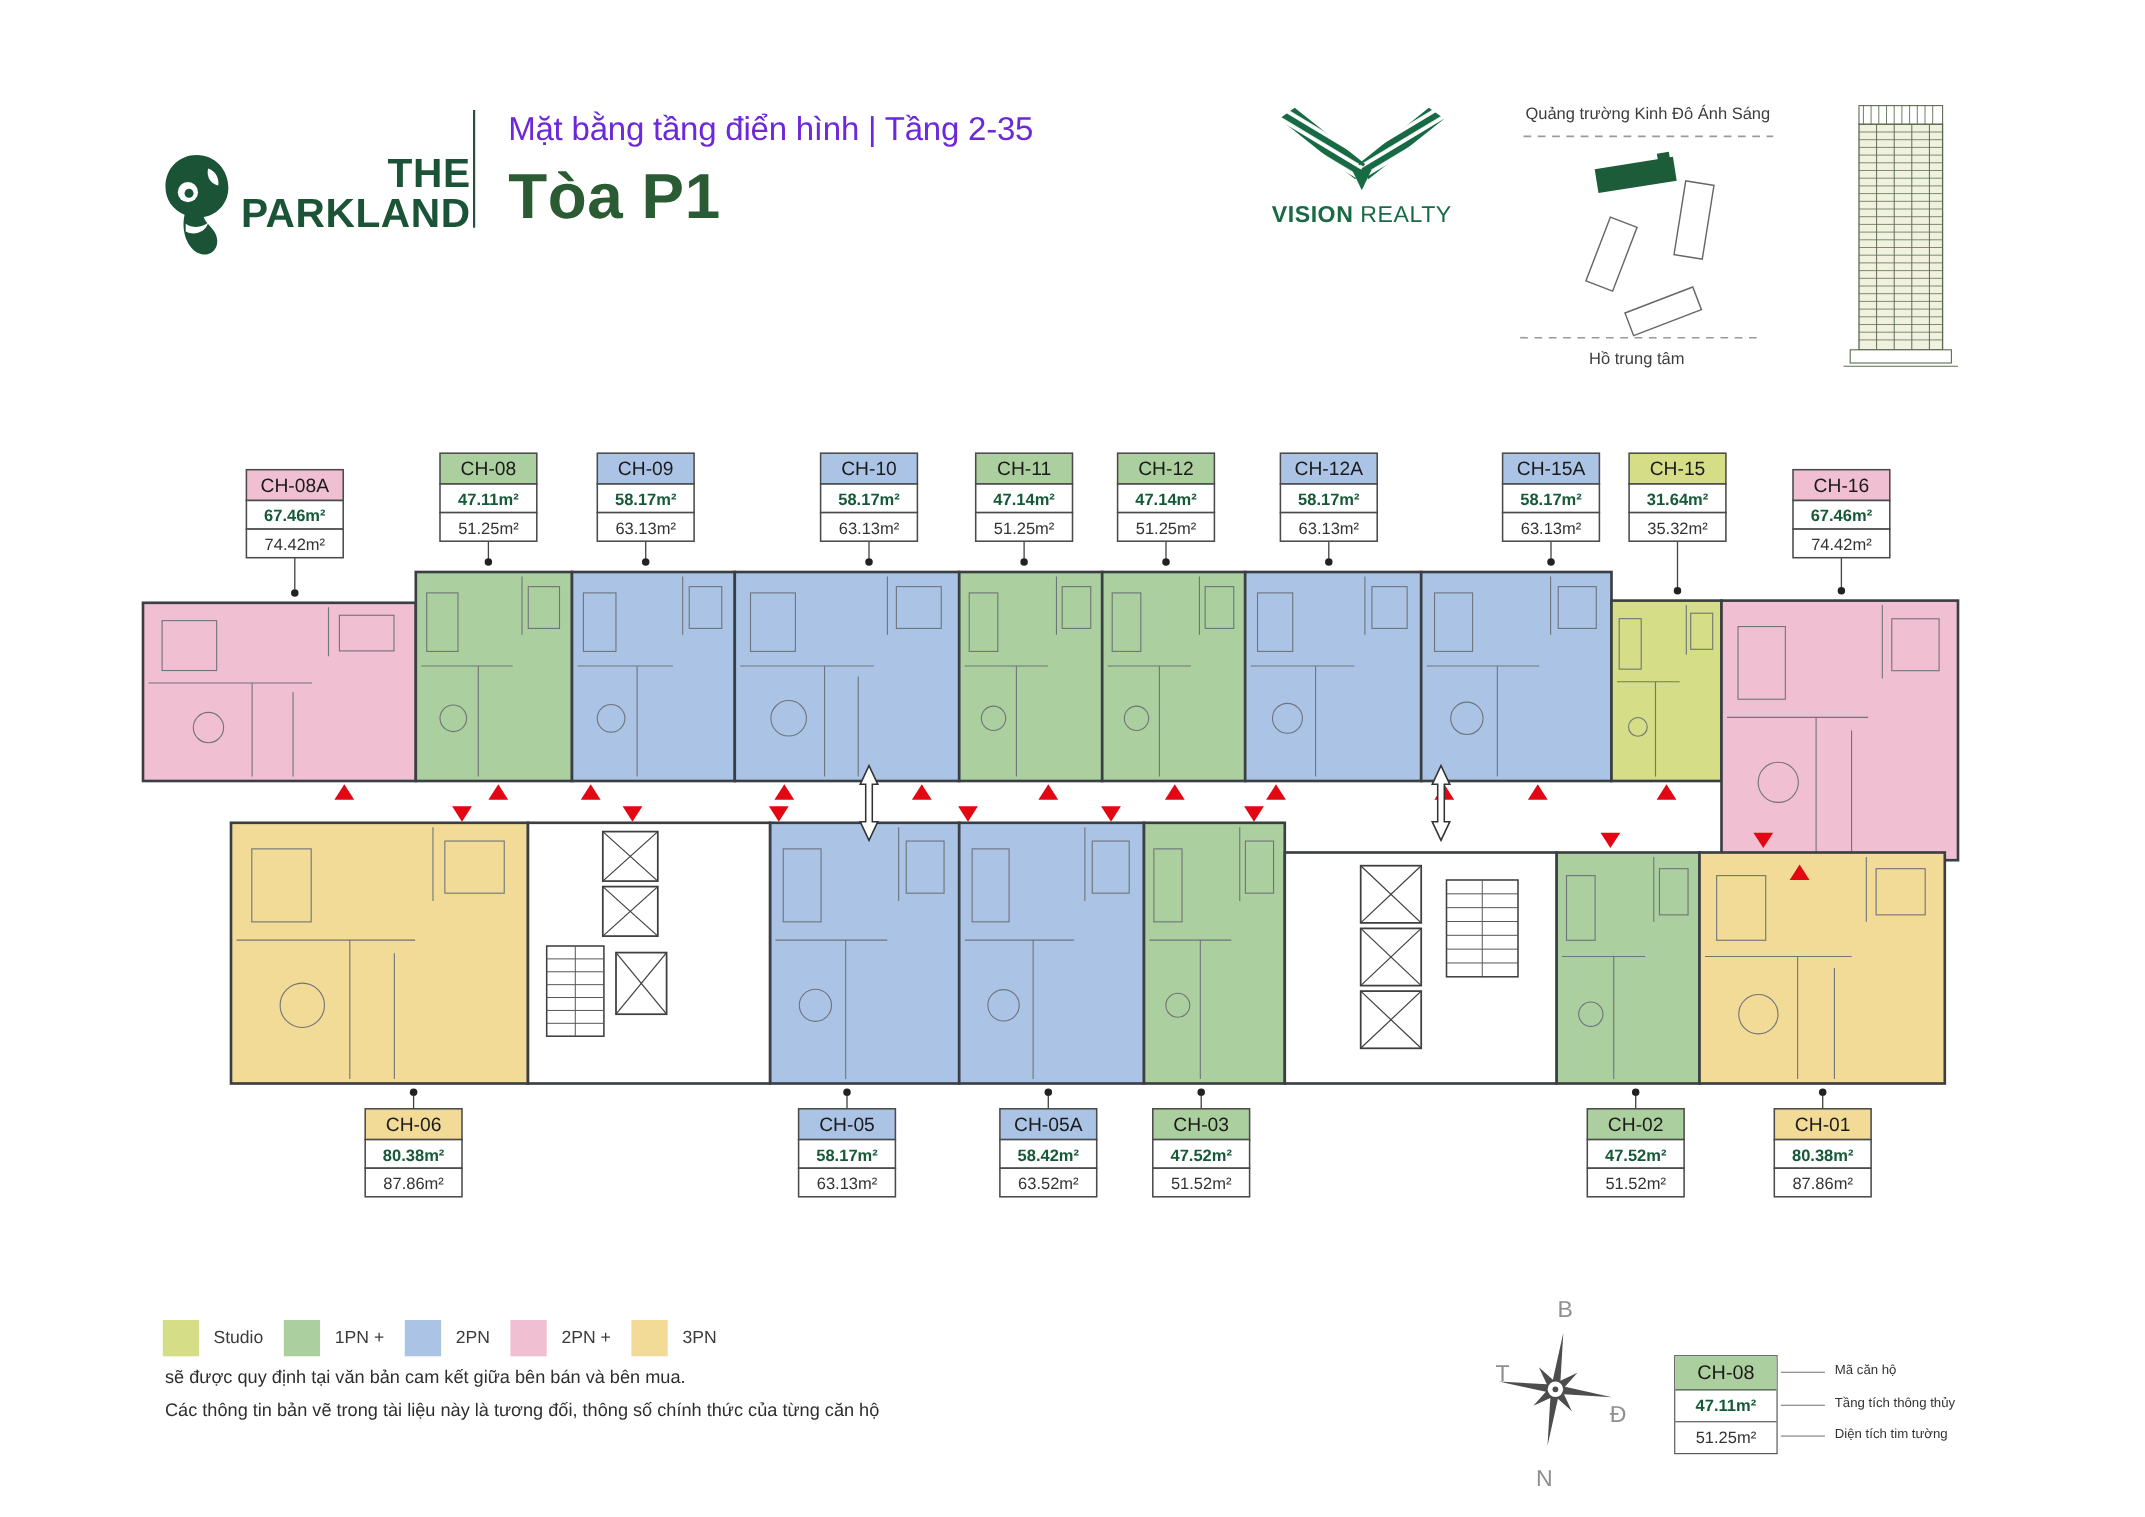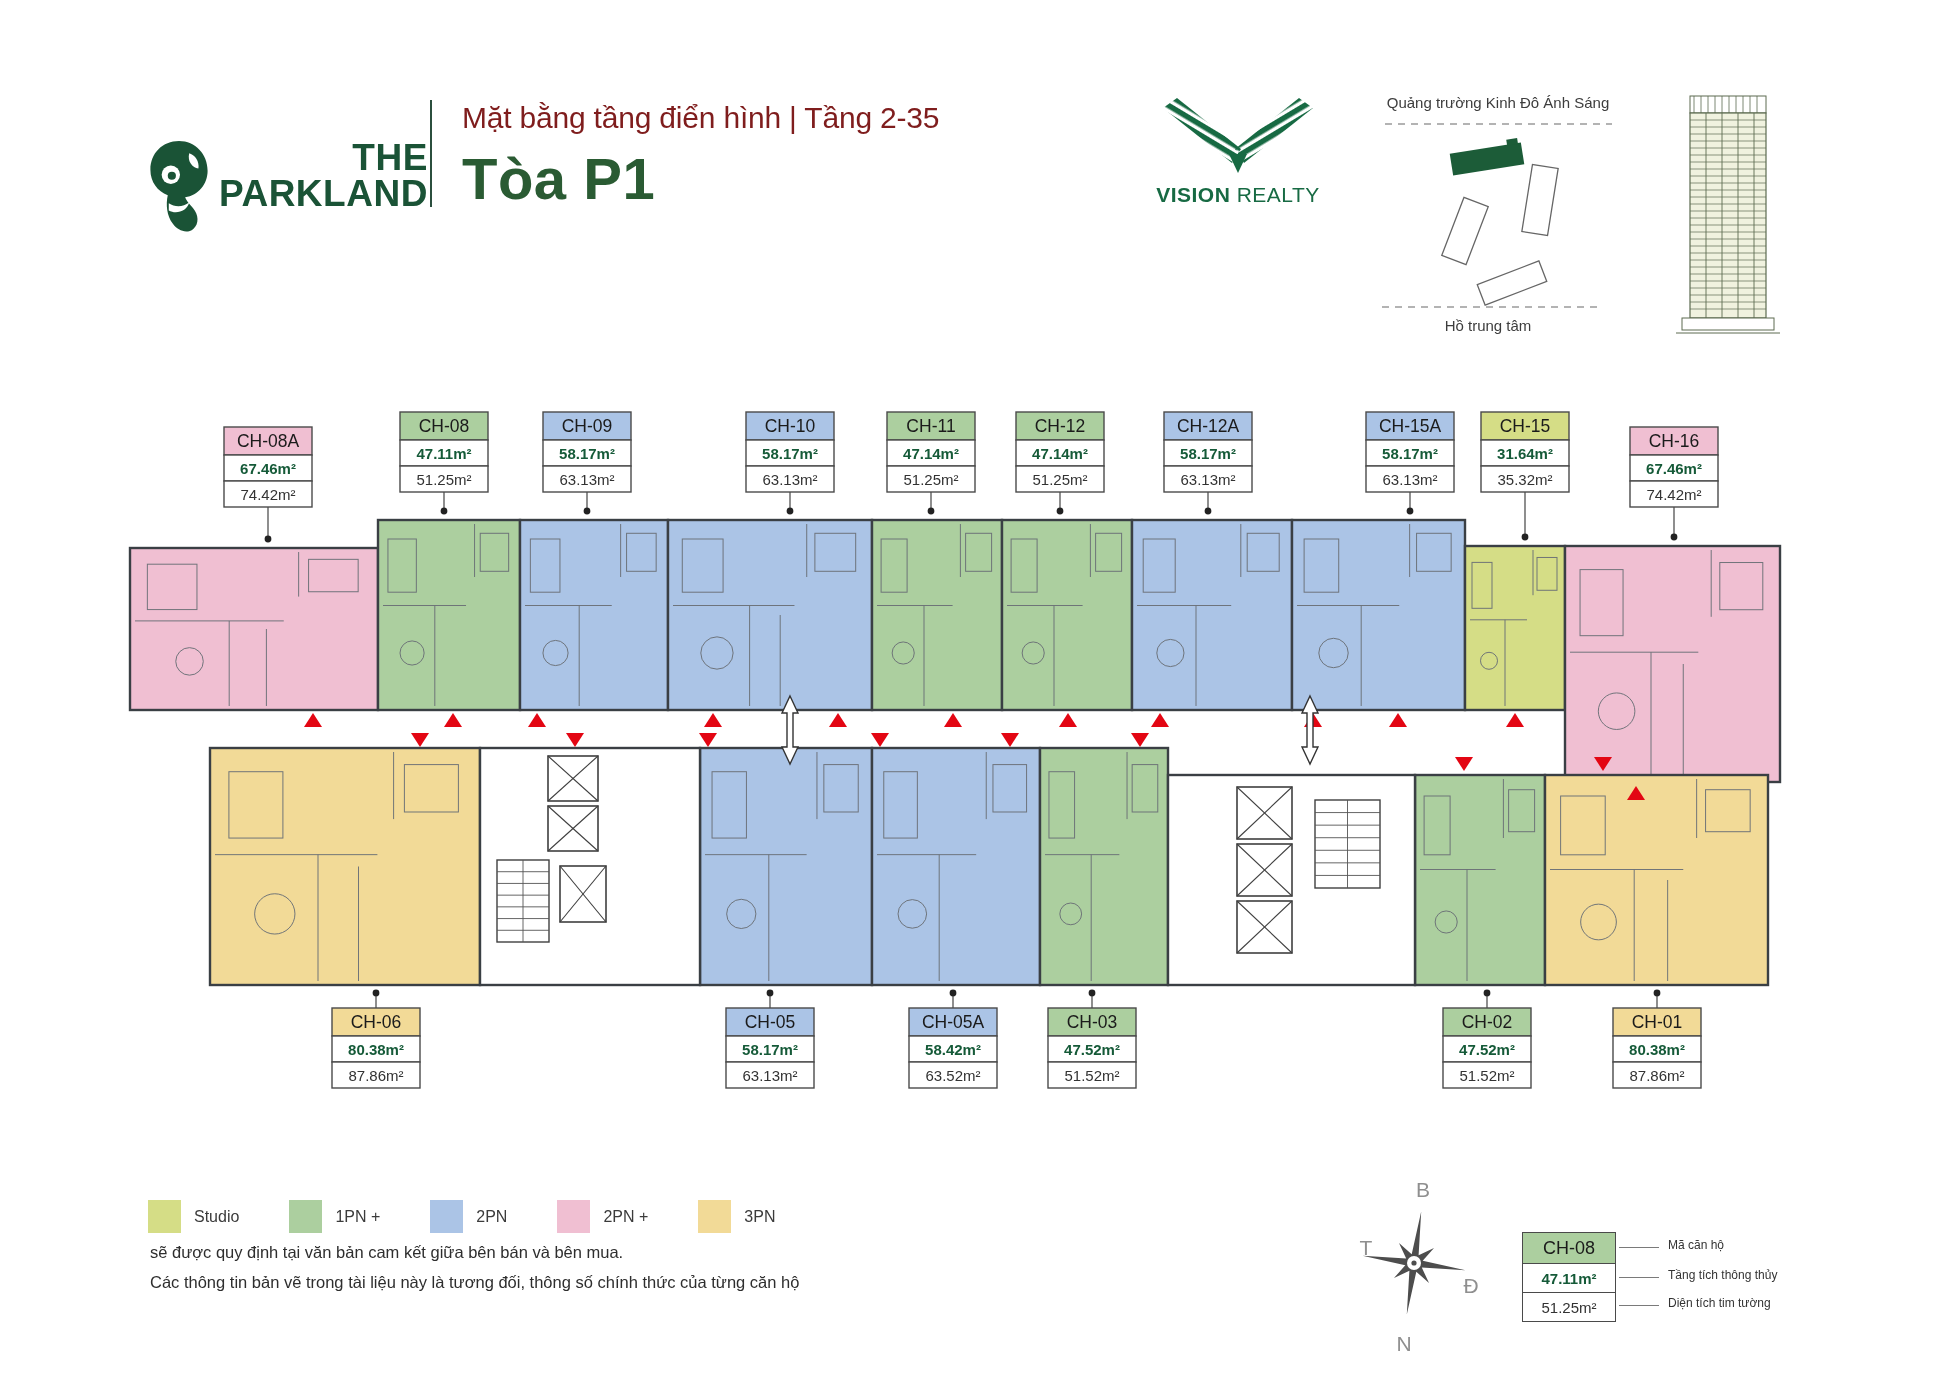--- a/index.html
+++ b/index.html
@@ -6,38 +6,38 @@
   #page{position:relative;width:1950px;height:1379px;background:#fff;overflow:hidden;
         font-family:"Liberation Sans",sans-serif;}
   .abs{position:absolute;}
 
   
   .brand{left:148px;top:140px;display:flex;align-items:flex-start;}
   .brand-text{margin-left:9px;text-align:right;}
   .brand-the,.brand-parkland{font-weight:700;color:#1a5336;font-size:37px;line-height:0.98;letter-spacing:0.5px;}
   .header-divider{left:430px;top:100px;width:2px;height:107px;background:#2b4f3e;}
   .title-block{left:462px;top:101px;}
-  .title-line{font-size:30px;font-weight:500;color:#7f1d1d;letter-spacing:-0.2px;}
+  .title-line{font-size:30px;font-weight:500;color:#6d28d9;letter-spacing:-0.2px;}
   .subtitle{font-size:58px;font-weight:800;color:#2a5b33;margin-top:10px;letter-spacing:0.5px;}
 
   .vision{left:1156px;top:96px;width:164px;text-align:center;}
   .vision-text{margin-top:3px;font-size:21px;color:#176a43;letter-spacing:0.5px;white-space:nowrap;}
   .vision-text .w1{font-weight:800;}
   .vision-text .w2{font-weight:400;}
 
   #site-map{left:1370px;top:70px;}
   #site-map text{font-family:"Liberation Sans",sans-serif;font-size:15px;fill:#3d3d3d;}
   #tower{left:1670px;top:88px;}
 
   
   #plan-svg{left:0;top:0;}
   #plan-svg text{font-family:"Liberation Sans",sans-serif;}
 
   
-  #legend{left:148px;top:1200px;display:flex;align-items:center;gap:36px;}
+  #legend{left:148px;top:1200px;display:flex;align-items:center;gap:5px;}
   .legend-item{display:flex;align-items:center;gap:13px;margin-right:14px;}
   .legend-swatch{width:33px;height:33px;}
   .legend-label{font-size:16px;color:#3b3b3b;}
   .disclaimer{left:150px;top:1238px;font-size:16.5px;color:#2e2e2e;line-height:1.8;}
 
   #compass{left:1330px;top:1150px;}
   #compass text{font-family:"Liberation Sans",sans-serif;font-size:21px;fill:#8f8f8f;}
 
   #sample{left:1522px;top:1232px;width:330px;height:100px;}
   .sample-box{position:absolute;left:0;top:0;width:92px;border:1.5px solid #4a4a4a;background:#fff;}

